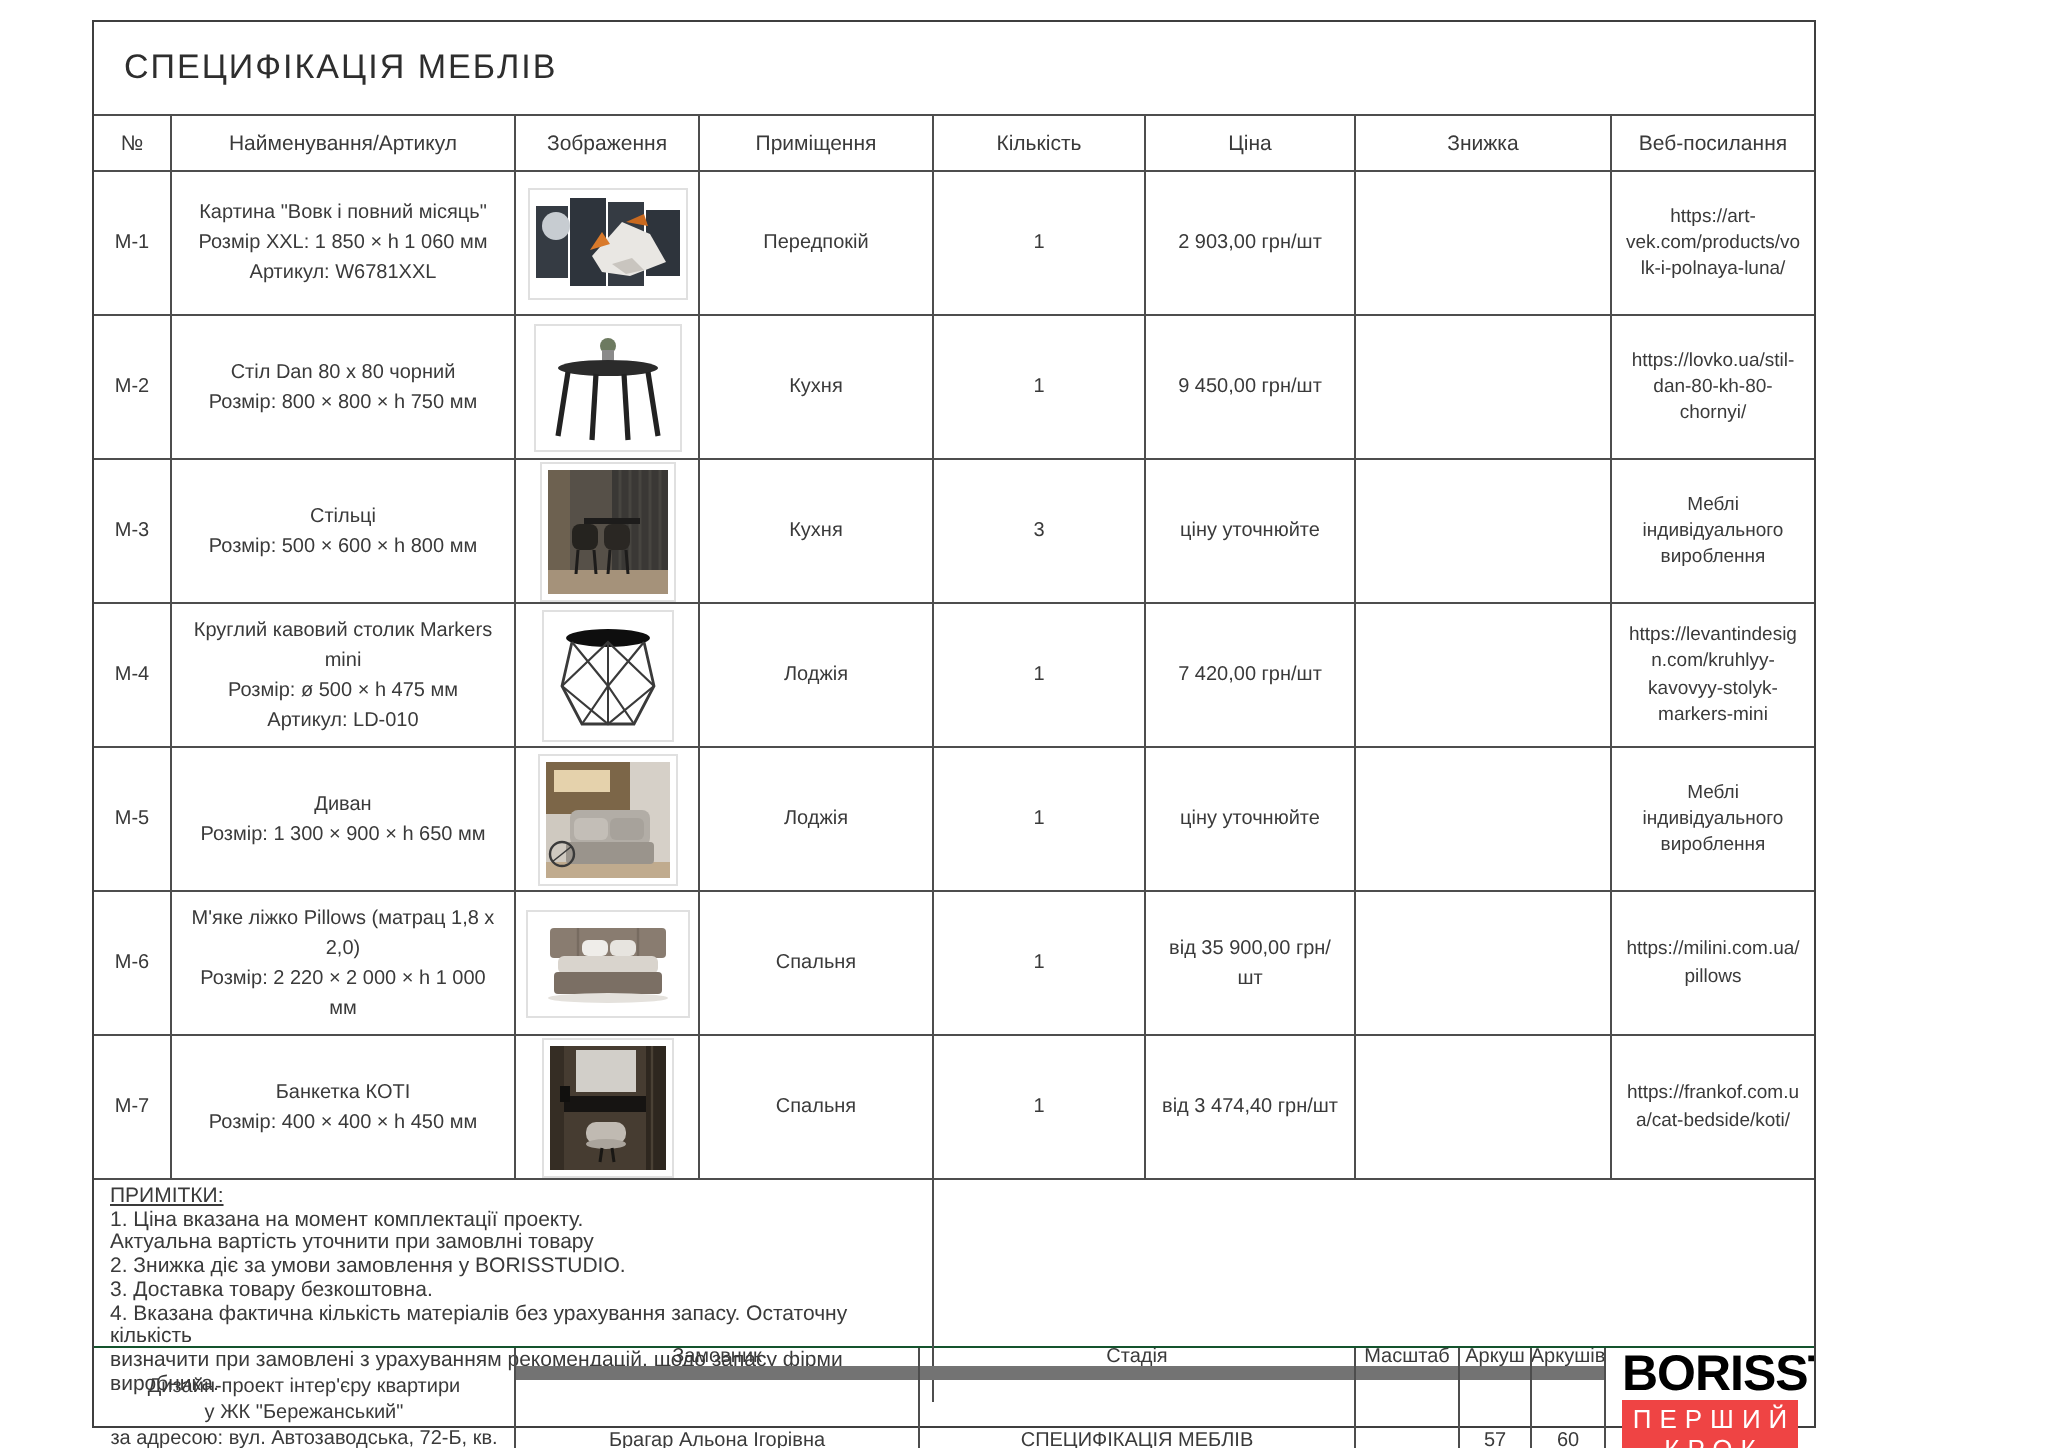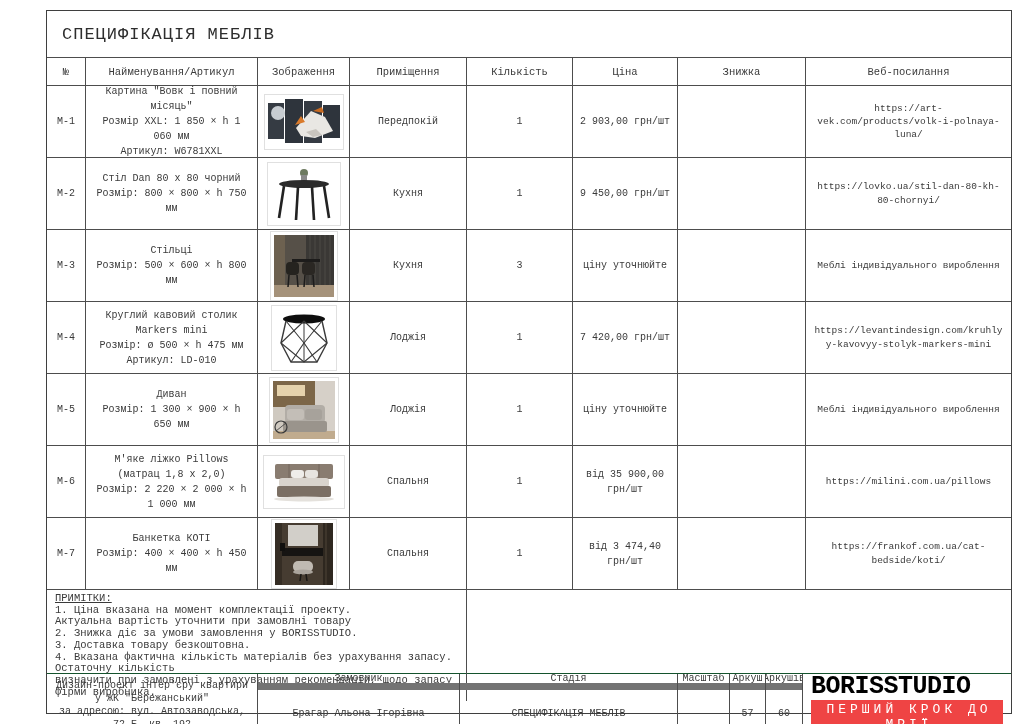--- a/index.html
+++ b/index.html
@@ -1,19 +1,19 @@
 <!DOCTYPE html>
 <html><head>
 <meta charset="utf-8">
 <style>
   * { margin:0; padding:0; box-sizing:border-box; }
   html,body { width:1024px; height:724px; background:#fff; overflow:hidden;
     font-family:"Liberation Sans", sans-serif; color:#3a3a3a; }
-  .frame { position:absolute; left:46px; top:10px; width:966px; height:704px;
-    border:1.5px solid #3f3f3f; background:#fff; display:flex; flex-direction:column;font-family:Liberation Mono, monospace; }
+  .frame { position:absolute; left:46px; top:10px; width:862px; height:704px;
+    border:1.5px solid #3f3f3f; background:#fff; display:flex; flex-direction:column; }
   .title-bar { height:47px; border-bottom:1px solid #4d4d4d; display:flex; align-items:center;
     padding-left:15px; flex:0 0 auto; }
   .title-bar span { font-size:17px; letter-spacing:1px; color:#2e2e2e; }
   .grid-cols { display:grid; grid-template-columns:39px 172px 92px 117px 106px 105px 128px 1fr; }
   .thead { height:28px; border-bottom:1px solid #4d4d4d; flex:0 0 auto; }
   .th { display:flex; align-items:center; justify-content:center; font-size:10.5px;
     border-right:1px solid #4d4d4d; color:#3a3a3a; }
   .th:last-child { border-right:none; }
   .trow { height:72px; border-bottom:1px solid #4d4d4d; flex:0 0 auto; }
   .td { display:flex; flex-direction:column; align-items:center; justify-content:center;

